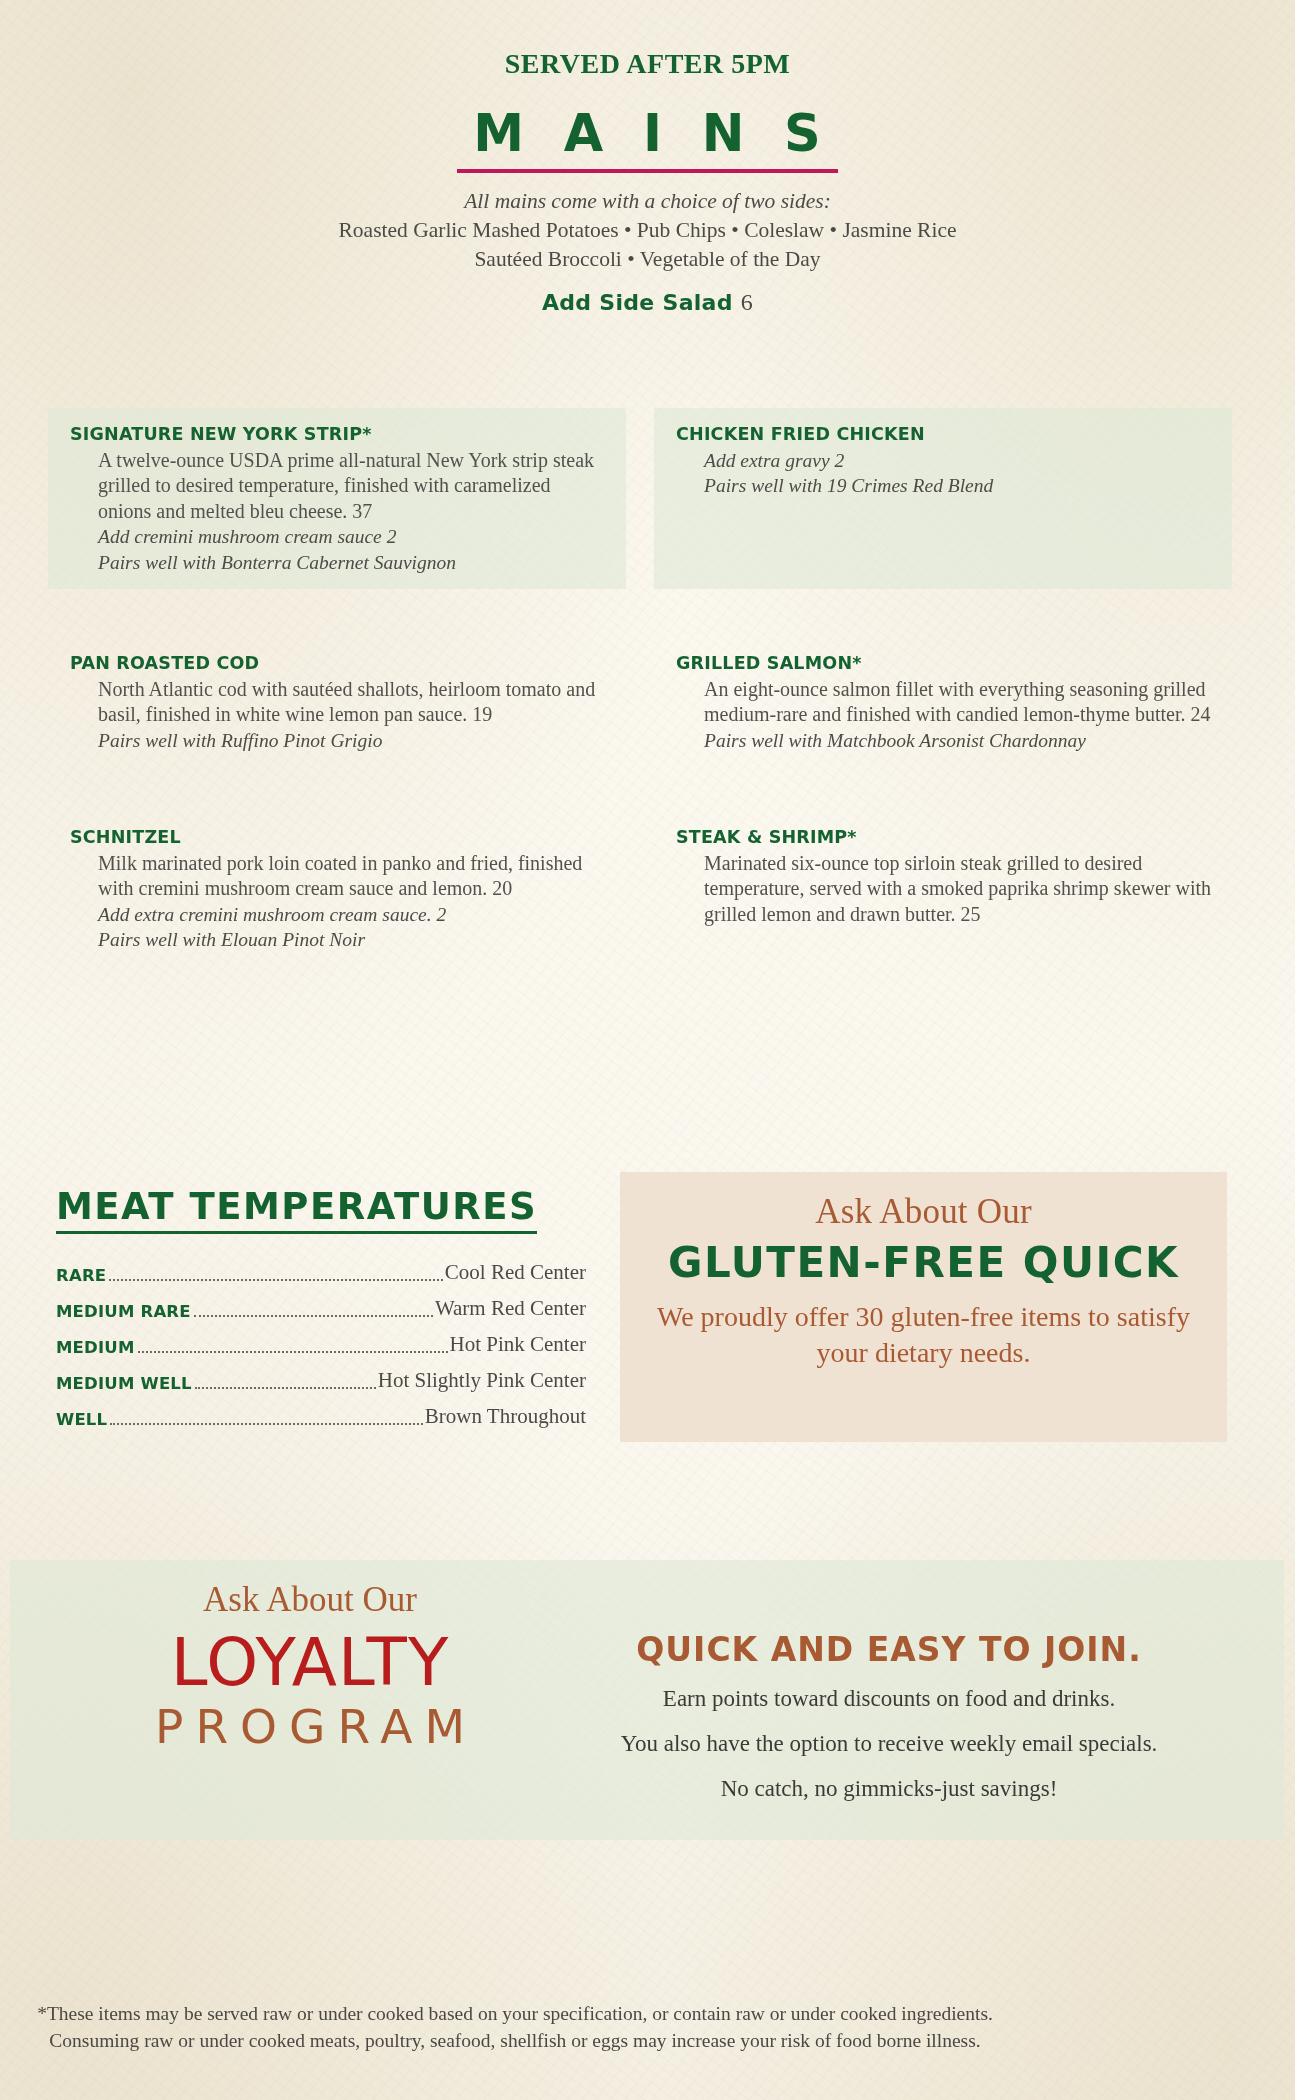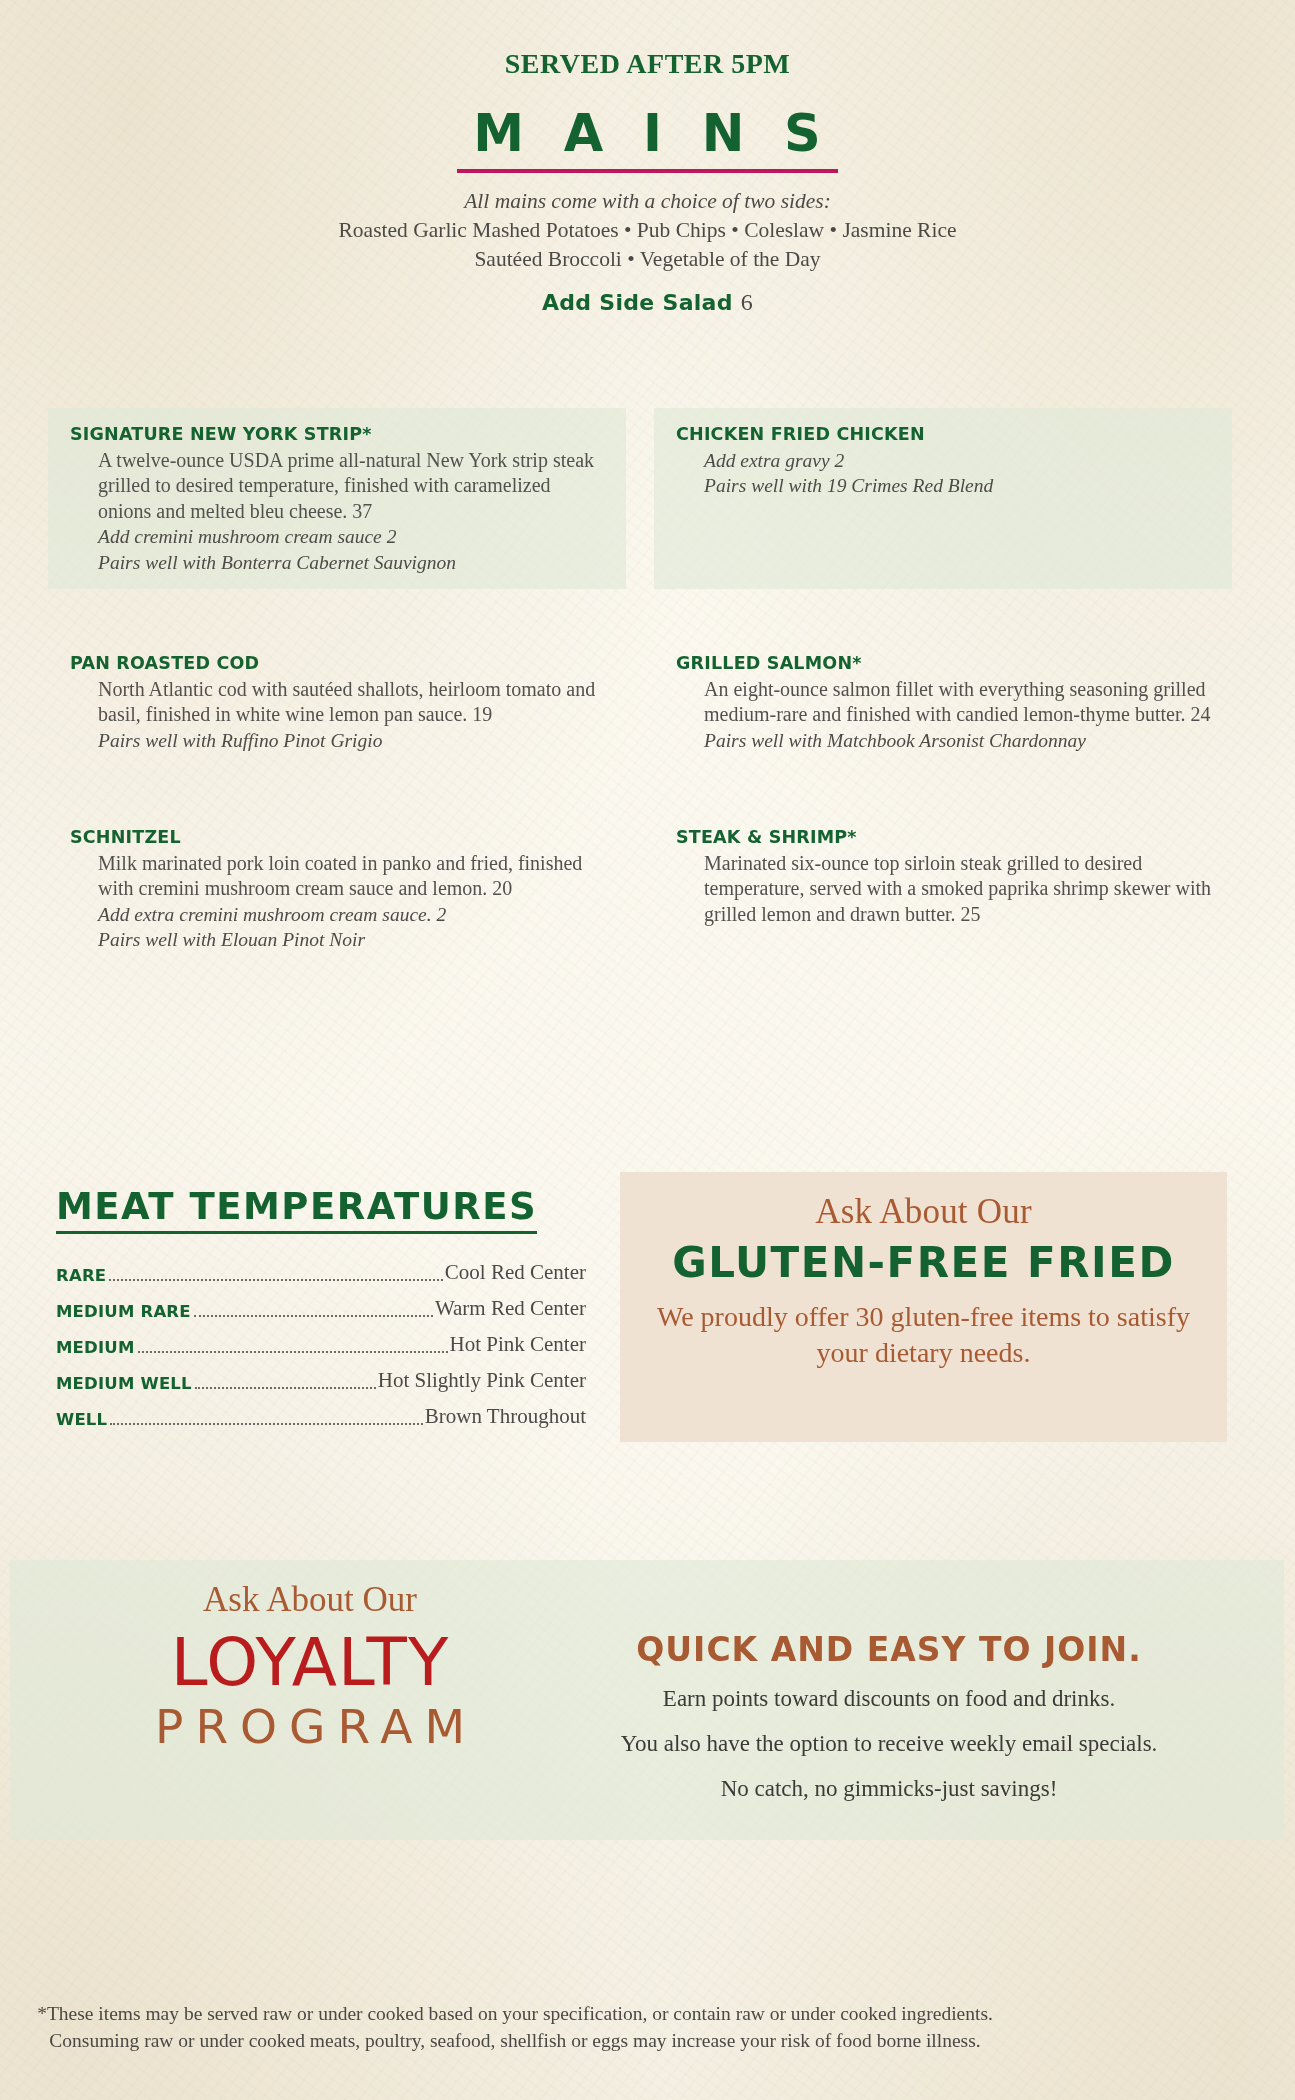--- a/index.html
+++ b/index.html
@@ -388,21 +388,21 @@
       <div class="temp-row">
         <span class="temp-label">WELL</span>
         <span class="temp-dots"></span>
         <span class="temp-value">Brown Throughout</span>
       </div>
     </div>
   </div>
 
   <div class="gf-box">
     <div class="gf-ask">Ask About Our</div>
-    <div class="gf-title">GLUTEN-FREE FRIED</div>
+    <div class="gf-title">GLUTEN-FREE QUICK</div>
     <div class="gf-text">We proudly offer 30 gluten-free items to satisfy your dietary needs.</div>
   </div>
 
   <div class="loyalty-band"></div>
 
   <div class="loyalty-left">
     <div class="loyalty-ask">Ask About Our</div>
     <div class="loyalty-main">LOYALTY</div>
     <div class="loyalty-program">PROGRAM</div>
   </div>

